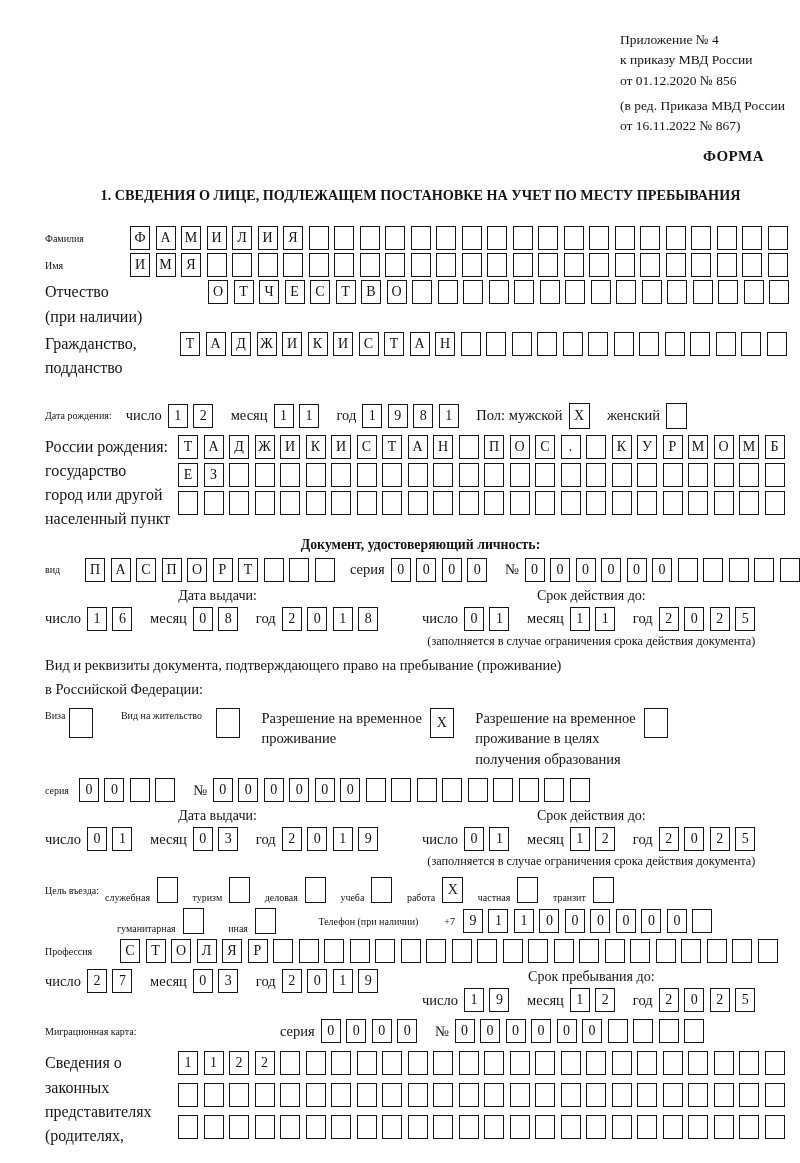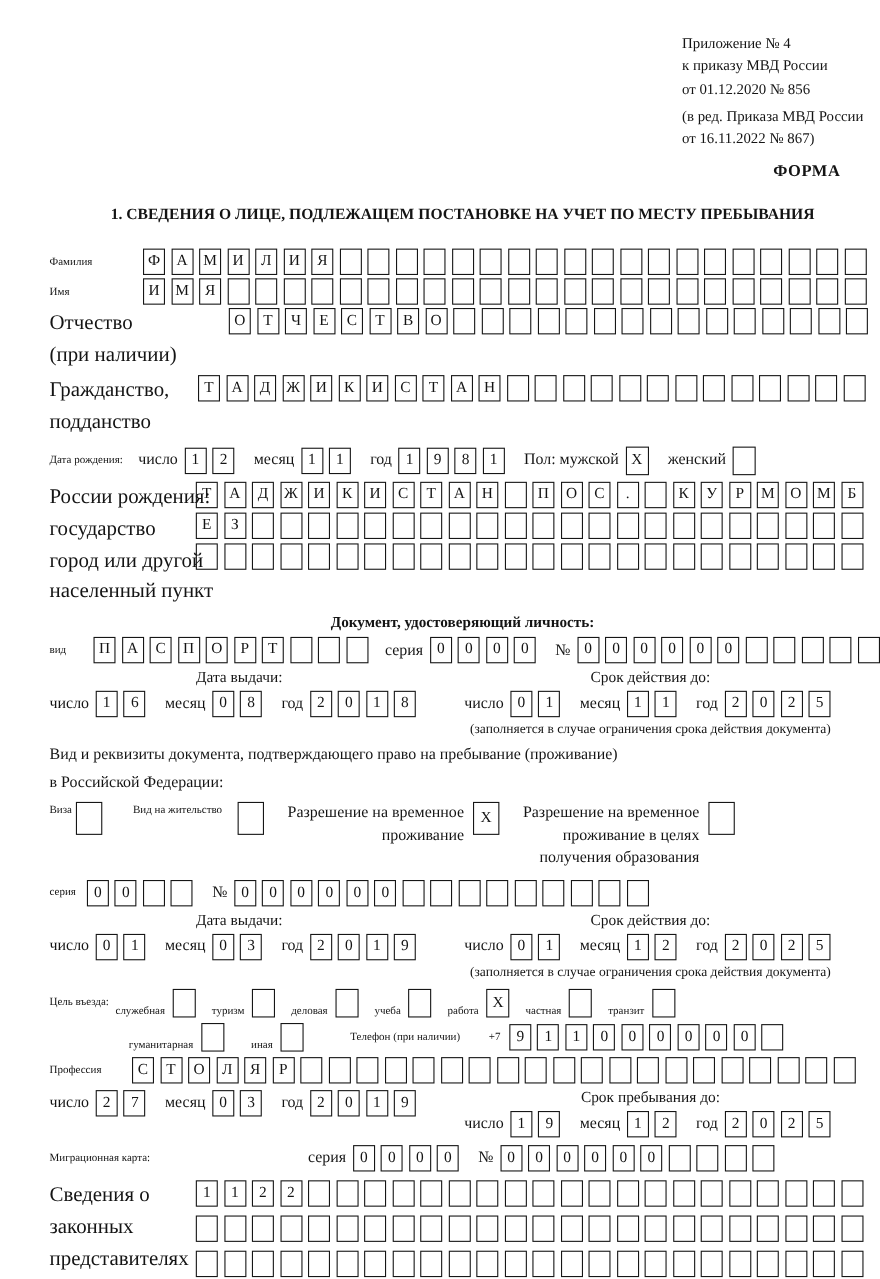--- a/index.html
+++ b/index.html
@@ -11,21 +11,21 @@
   .hdr .sub{margin-top:5px}
   .forma{font-weight:700;font-size:15px;text-align:right;padding-right:32px;margin-top:12px;letter-spacing:.5px}
 
   .title{text-align:center;font-weight:700;font-size:15.3px;line-height:1.8;margin-top:16px;letter-spacing:.2px}
   .blank{display:inline-block;width:62px;height:12px;border-bottom:2.5px solid #3a3a3a;margin-left:10px}
   .sect{text-align:center;font-weight:700;font-size:14.2px;margin-top:22px;white-space:nowrap}
 
   .row{display:flex;align-items:center;margin-top:3px}
   .row.start{align-items:flex-start}
   .lbl{font-size:10px;flex:none;white-space:nowrap}
-  .lblcol{font-size:19px;line-height:1.52;flex:none;white-space:nowrap}
+  .lblcol{font-size:16px;line-height:1.52;flex:none;white-space:nowrap}
   .w40{width:40px}.w75{width:75px}.w85{width:85px}.w133{width:133px}.w135{width:135px}.w140{width:140px}.w163{width:163px}
   .cells{display:inline-flex;flex:none}
   .cell{flex:none;display:inline-flex;align-items:center;justify-content:center;width:20px;height:24px;border:1.5px solid #161616;margin-right:5.5px;font-size:14px}
   .cbx .cell{width:21px;height:26px}
   .tallbx .cell{width:24px;height:30px}
   .cellcol{display:flex;flex-direction:column;gap:4px}
   .cellcol.wide{gap:8px}
 
   .dochead{text-align:center;font-weight:700;font-size:13.8px;margin-top:5px}
 
@@ -33,21 +33,21 @@
   .pcol.left{width:345px;flex:none}
   .pcol.right{margin-left:32px}
   .ptitle{text-align:center;font-size:14px;margin-bottom:3px}
   .dline{display:flex;align-items:center}
   .dlbl{font-size:14.5px;margin:0 6px 0 12px;white-space:nowrap}
   .dlbl.first{margin-left:0}
   .pnote{font-size:12.3px;text-align:center;margin-top:3px;white-space:nowrap}
 
   .plain{font-size:14.5px;margin-top:5px;line-height:1.55}
   .cbrow{display:flex;align-items:flex-start;margin-top:7px}
-  .optxt{font-size:14.5px;line-height:1.42;text-align:right;margin:0 8px 0 16px}
+  .optxt{font-size:14.5px;line-height:1.42;text-align:left;margin:0 8px 0 16px}
   .mt2{margin-top:2px}
   .opt{display:flex;align-items:flex-end;margin-right:9px}
   .opt .lbl{margin-right:7px}
   .ind{margin-left:72px}
 
   .legal{display:flex;align-items:flex-start;margin-top:8px}
   .legalright{display:flex;flex-direction:column}
   .ml10{margin-left:10px}.ml14{margin-left:14px}.ml28{margin-left:28px}.ml95{margin-left:95px}
   .mr6{margin-right:6px}
 </style>
@@ -193,21 +193,21 @@
         <span class="cell"></span>
         <span class="cell"></span>
         <span class="cell"></span>
         <span class="cell"></span>
         <span class="cell"></span>
         <span class="cell"></span>
         <span class="cell"></span>
       </span>
   </div>
 
-  <div class="row" style="margin-top:7px">
+  <div class="row" style="margin-top:22px">
     <span class="lbl">Дата рождения:</span>
     <span class="dlbl ml14">число</span>
     <span class="cells">
         <span class="cell">1</span>
         <span class="cell">2</span>
       </span>
     <span class="dlbl">месяц</span>
     <span class="cells">
         <span class="cell">1</span>
         <span class="cell">1</span>

